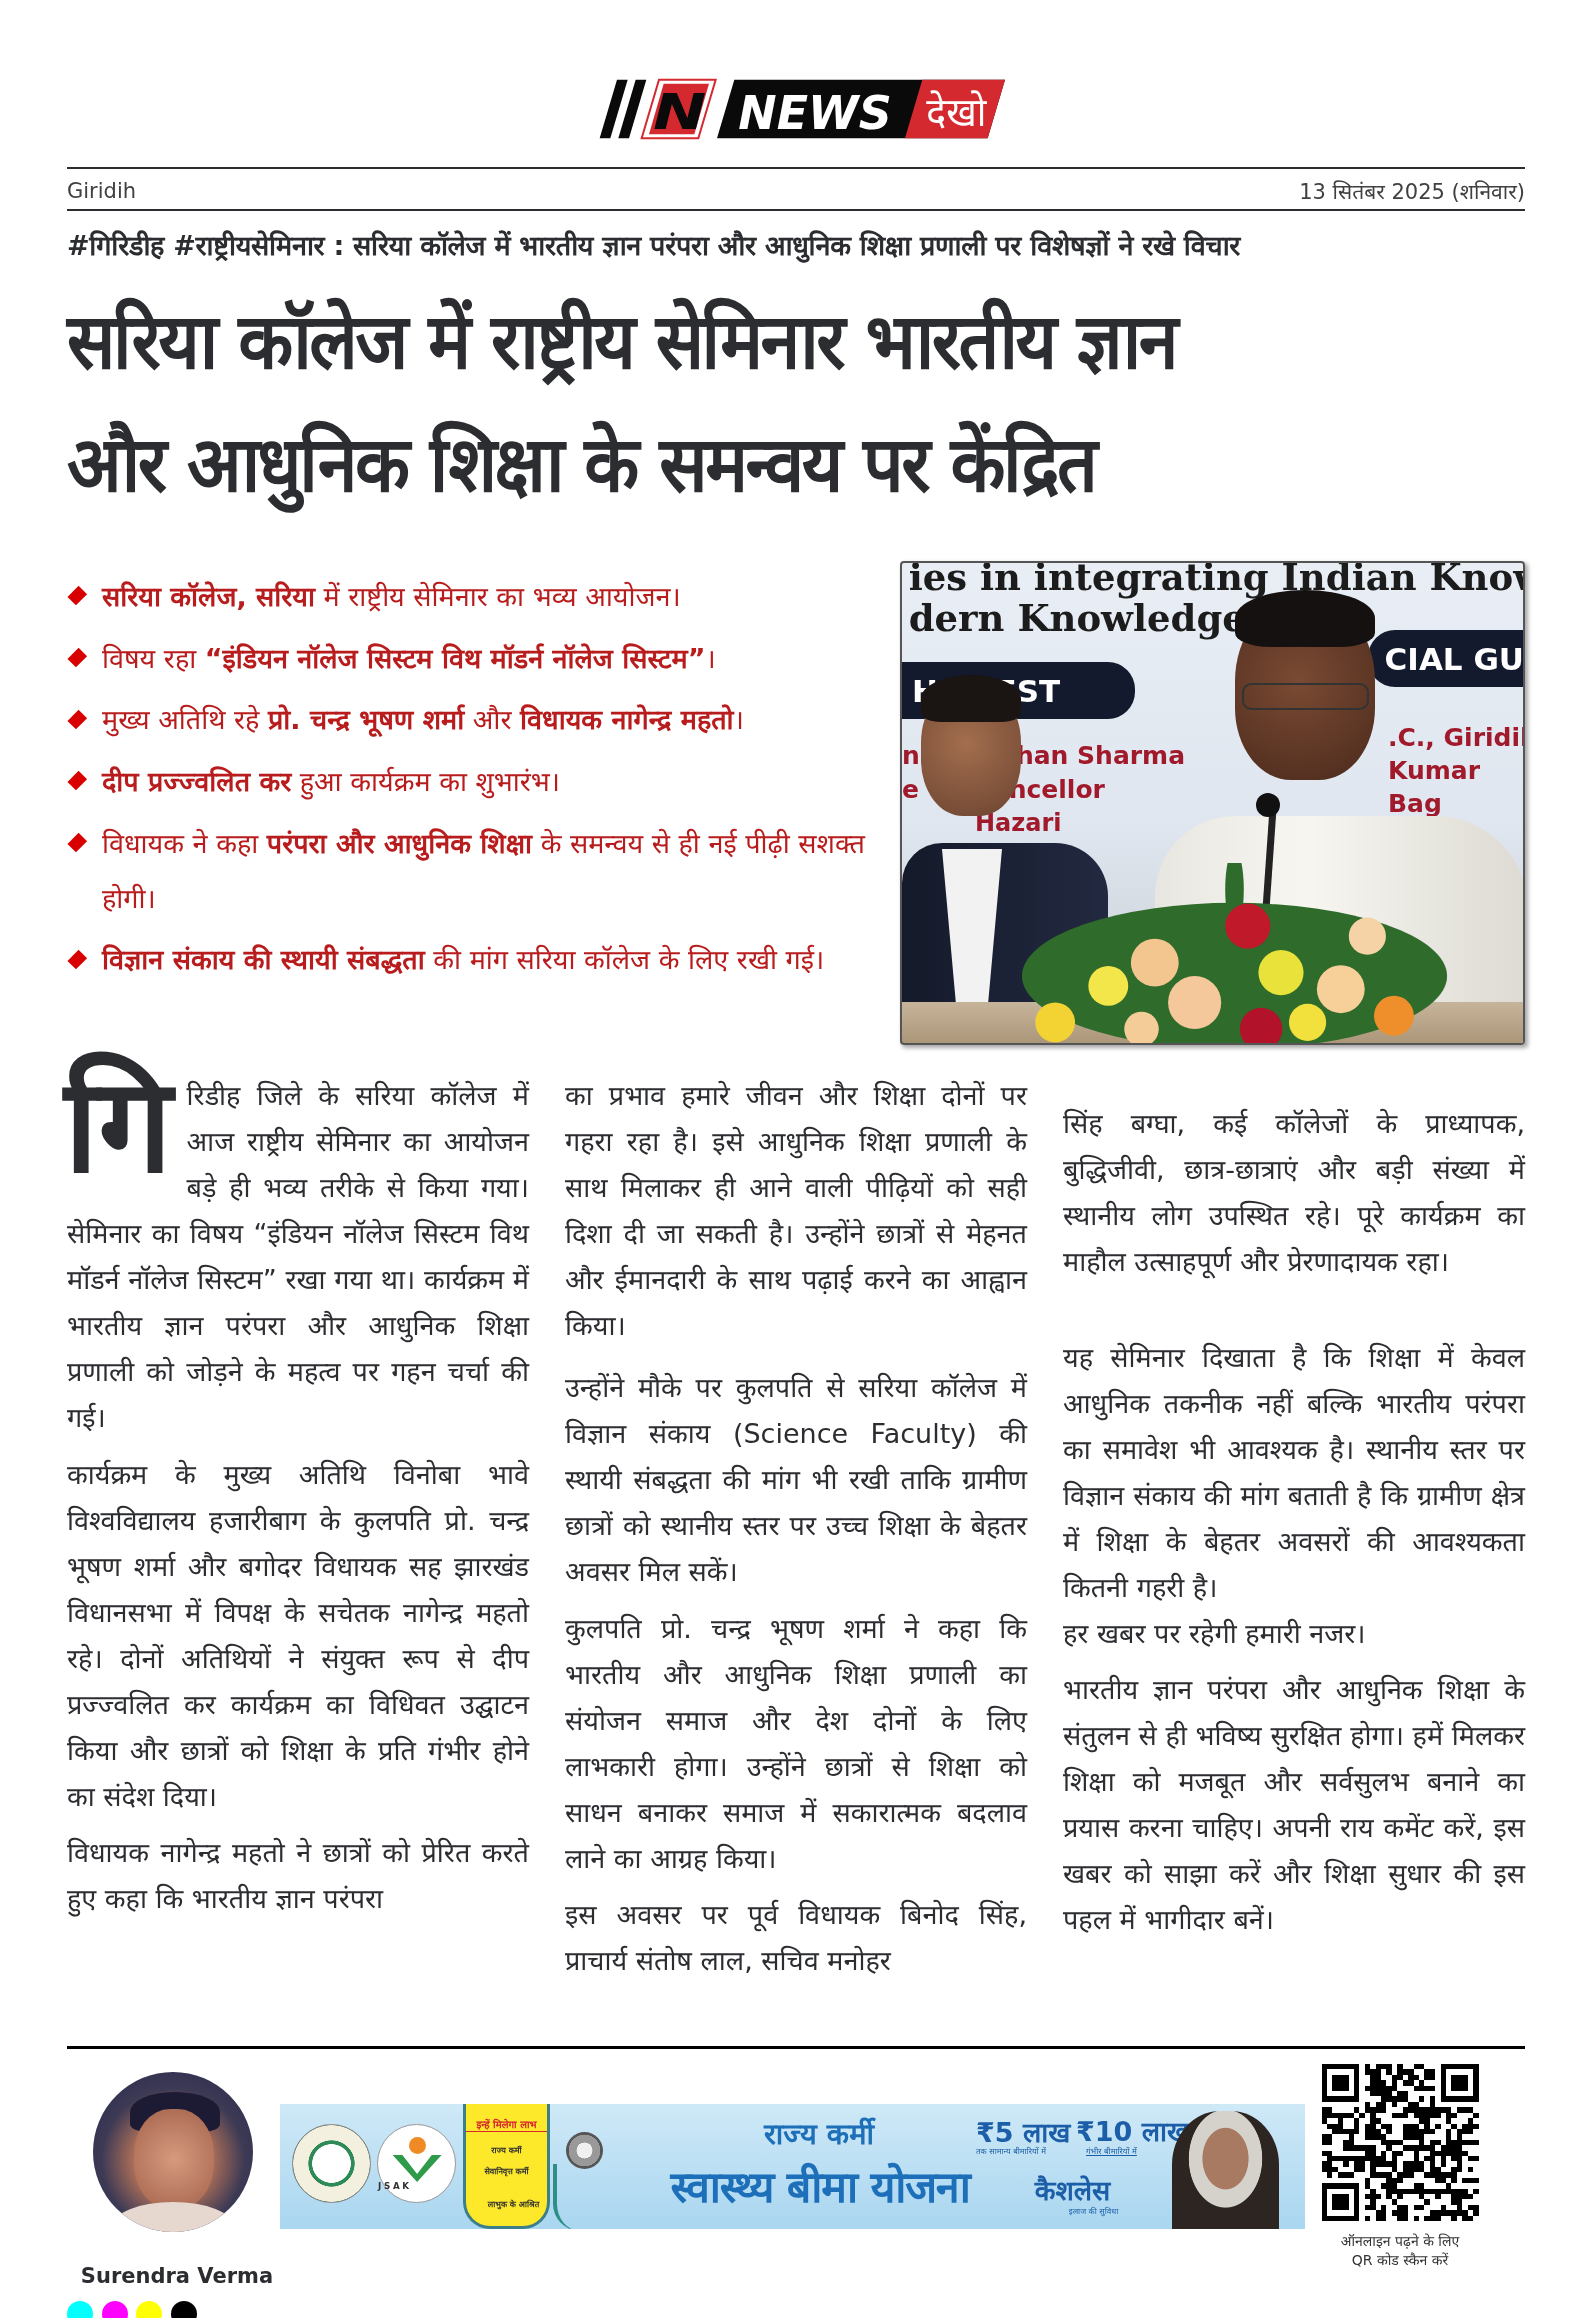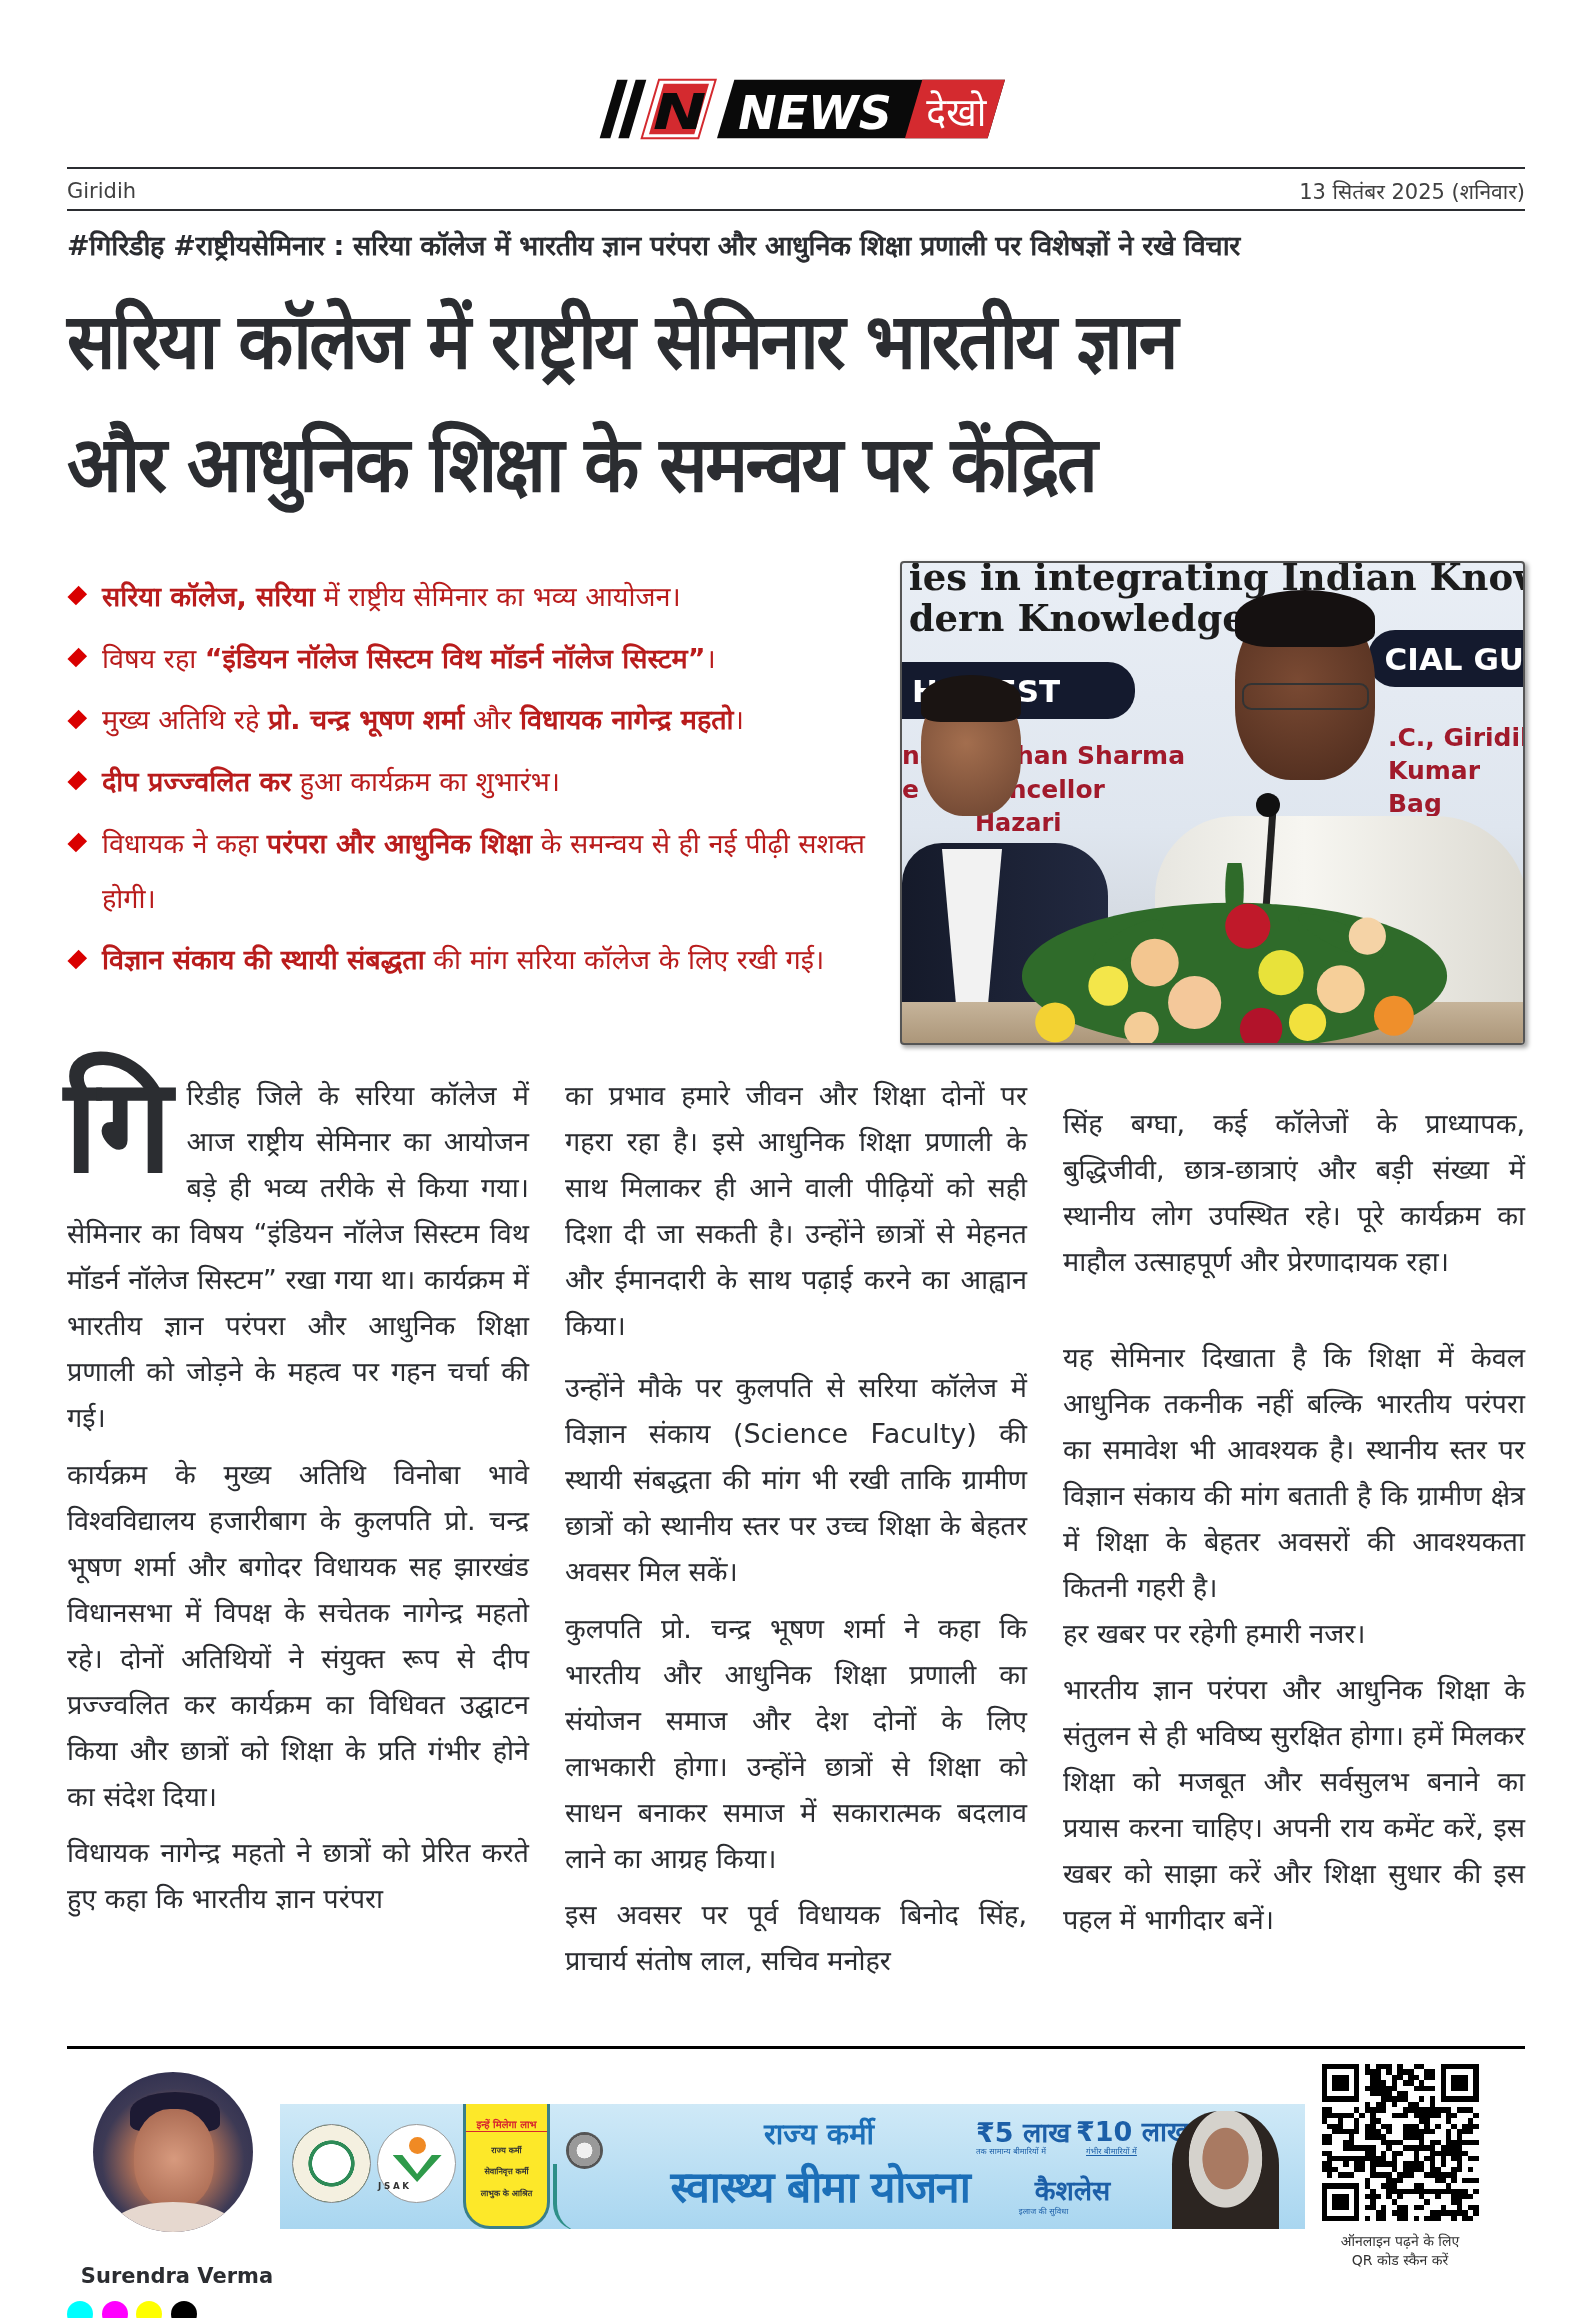--- a/index.html
+++ b/index.html
@@ -125,21 +125,21 @@
   .ad .tube { position: absolute; left: 273px; top: 60px; width: 33px; height: 67px;
               border-left: 4px solid #2e8f88; border-radius: 0 0 0 27px; }
   .ad .title-1 { position: absolute; left: 439px; top: 9.3px; width: 200px; text-align: center;
                  font-size: 29px; font-weight: bold; color: #1c6fb8; }
   .ad .title-2 { position: absolute; left: 340px; top: 52px; width: 400px; text-align: center;
                  font-size: 43px; font-weight: bold; color: #1c6fb8; letter-spacing: -1.3px; }
   .ad .amount { position: absolute; font-size: 27px; font-weight: bold; color: #1c5fa8; white-space: nowrap; }
   .ad .amount-sub { position: absolute; font-size: 8px; color: #1c5fa8; white-space: nowrap; }
   .ad .cashless { position: absolute; left: 706px; top: 67px; width: 173px; text-align: center;
                   font-size: 27px; font-weight: bold; color: #1c5fa8; }
-  .ad .cashless-sub { position: absolute; left: 677px; top: 101px; width: 173px; text-align: center;
+  .ad .cashless-sub { position: absolute; left: 727px; top: 101px; width: 173px; text-align: center;
                       font-size: 8px; color: #1c5fa8; }
   .ad .cm-photo { position: absolute; left: 892px; top: 6.7px; width: 107px; height: 119px;
                   background: radial-gradient(ellipse at 50% 40%, #a97a62 0 30%, #d5d2cc 31% 48%, #2c2521 49%);
                   border-radius: 45% 45% 0 0; }
 
   .qr { position: absolute; left: 1320px; top: 2064px; width: 160px; height: 157px; }
   .qr svg { width: 100%; height: 100%; display: block; }
   .qr-caption { position: absolute; left: 1315px; top: 2232px; width: 170px; text-align: center;
                 font-size: 14px; line-height: 18.6px; color: #333; }
 </style>
@@ -275,21 +275,21 @@
   <div class="seal"></div>
   <div class="jsak">
     <div class="orange"></div>
     <div class="green"></div>
     <div class="jsak-label">JSAK</div>
   </div>
   <div class="steth">
     <div class="steth-title">इन्हें मिलेगा लाभ</div>
     <div class="steth-item" style="top:40px;">राज्य कर्मी</div>
     <div class="steth-item" style="top:61px;">सेवानिवृत्त कर्मी</div>
-    <div class="steth-item" style="top:83px;">लाभुक के आश्रित</div>
+    <div class="steth-item" style="top:94px;margin-left:7px;">लाभुक के आश्रित</div>
   </div>
   <div class="tube"></div>
   <div class="steth-disc"></div>
   <div class="title-1">राज्य कर्मी</div>
   <div class="title-2">स्वास्थ्य बीमा योजना</div>
   <div class="amount" style="left:696px; top:9px;">₹5 लाख</div>
   <div class="amount-sub" style="left:696px; top:41px;">तक सामान्य बीमारियों में</div>
   <div class="amount" style="left:796px; top:8px;">₹10 लाख</div>
   <div class="amount-sub" style="left:806px; top:41px;text-decoration:underline;">गंभीर बीमारियों में</div>
   <div class="cashless">कैशलेस</div>

